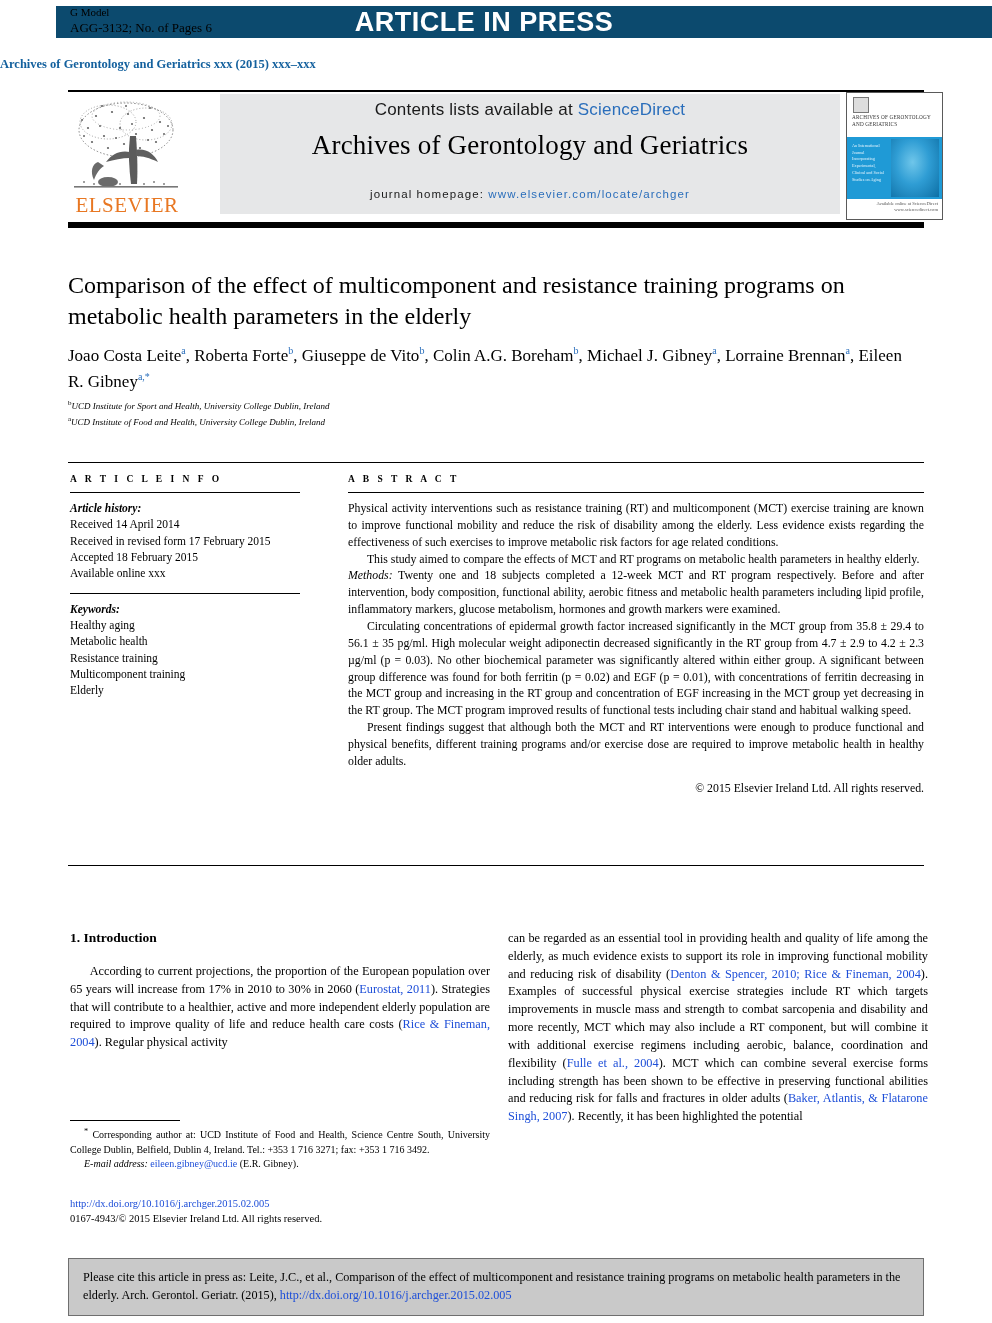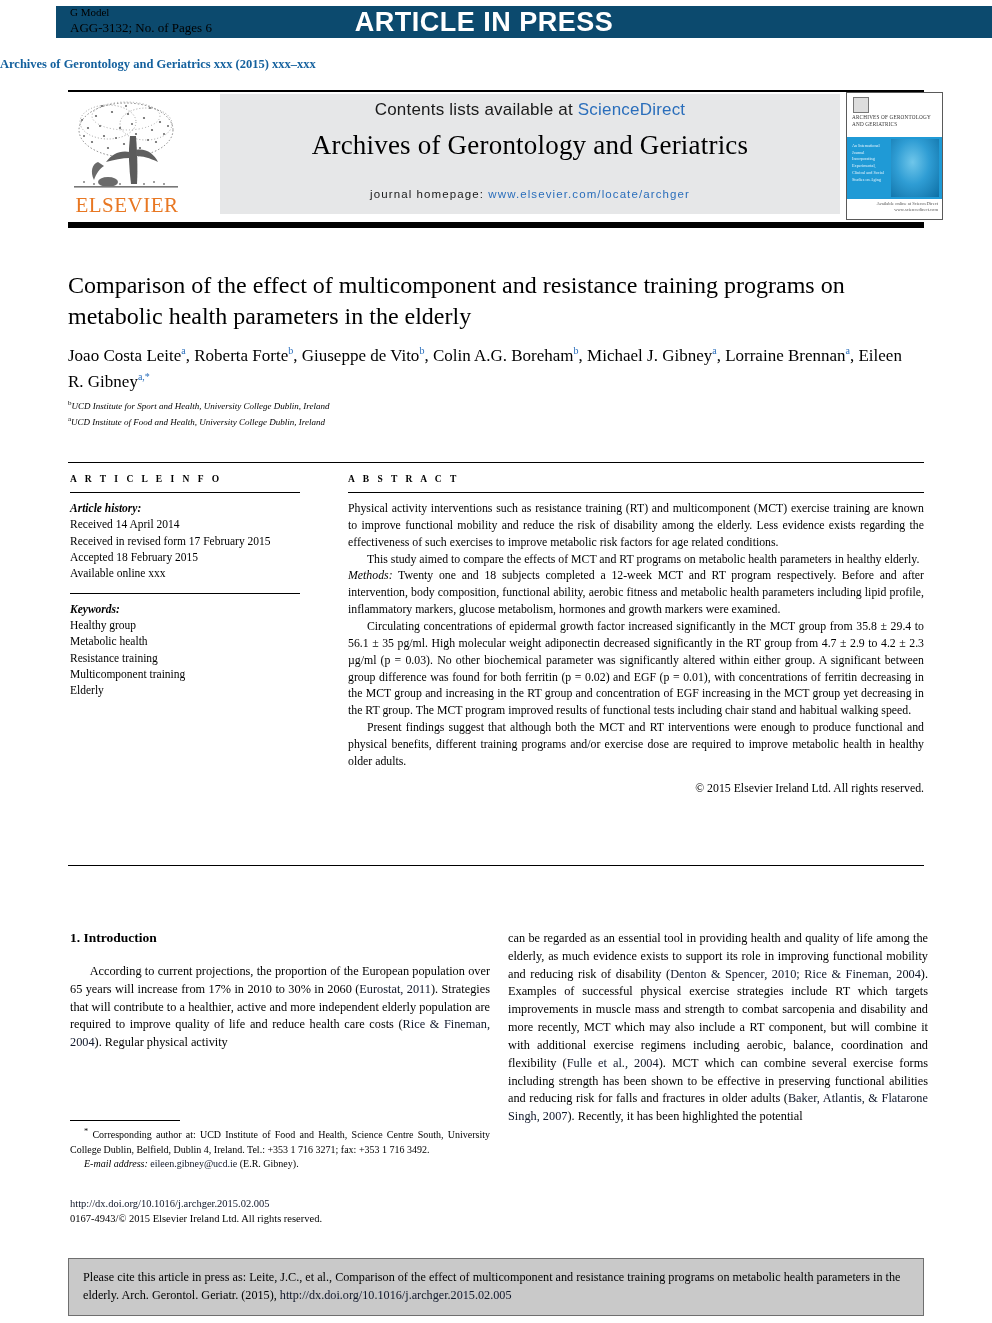--- a/index.html
+++ b/index.html
@@ -143,21 +143,21 @@
   .body-right{position:absolute;left:508px;top:930px;width:420px;}
   .sec-h{
     font-family:"Liberation Serif", serif;font-weight:bold;font-size:13.5px;color:#000;margin-bottom:17px;
   }
   .bodytext{
     font-family:"Liberation Serif", serif;font-size:12.3px;line-height:1.45;
     text-align:justify;color:#000;
   }
   .bodytext p{margin:0;text-indent:1.6em;}
   .bodytext p.noind{text-indent:0;}
-  a, .ref{color:#0f172a;text-decoration:none;}
+  a, .ref{color:#1d4ed8;text-decoration:none;}
 
   .fn-rule{position:absolute;left:70px;top:1120px;width:110px;height:1px;background:#000;}
   .footnote{
     position:absolute;left:70px;top:1126px;width:420px;
     font-family:"Liberation Serif", serif;font-size:10px;line-height:1.42;
     text-align:justify;color:#000;
   }
   .footnote p{margin:0;}
   .footnote .indent{text-indent:1.4em;}
   .footnote .it{font-style:italic;}
@@ -294,21 +294,21 @@
     <div class="info-body">
       <div class="it">Article history:</div>
       <div>Received 14 April 2014</div>
       <div>Received in revised form 17 February 2015</div>
       <div>Accepted 18 February 2015</div>
       <div>Available online xxx</div>
     </div>
     <div class="hr-thin2"></div>
     <div class="info-body">
       <div class="it">Keywords:</div>
-      <div>Healthy group</div>
+      <div>Healthy aging</div>
       <div>Metabolic health</div>
       <div>Resistance training</div>
       <div>Multicomponent training</div>
       <div>Elderly</div>
     </div>
   </div>
 
   <div class="col-abs">
     <div class="hdr">A B S T R A C T</div>
     <div class="hr-thin"></div>

